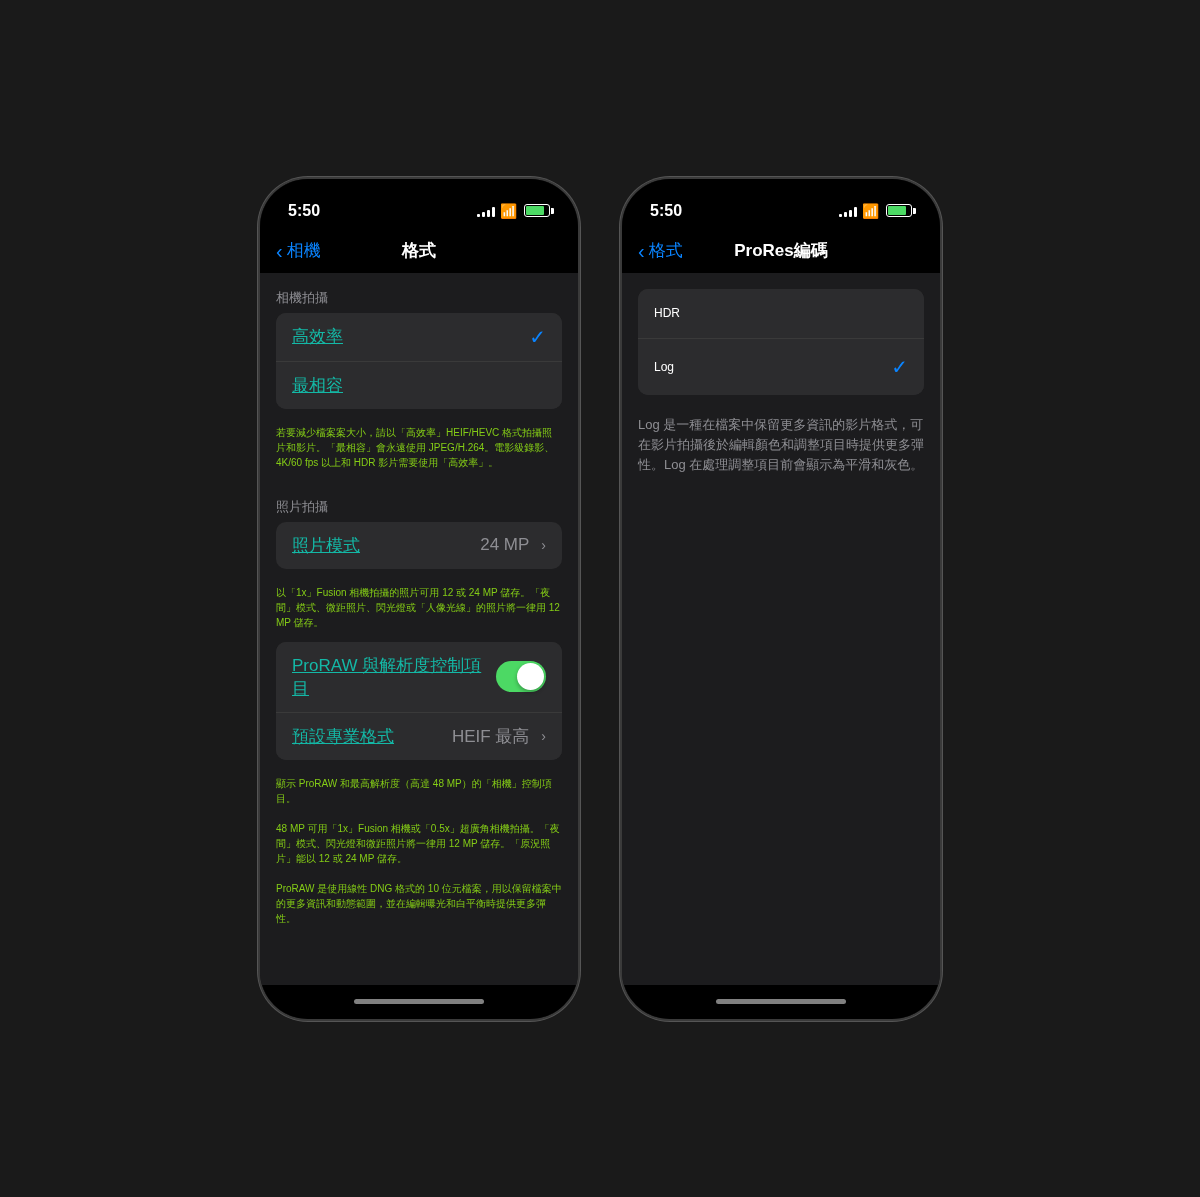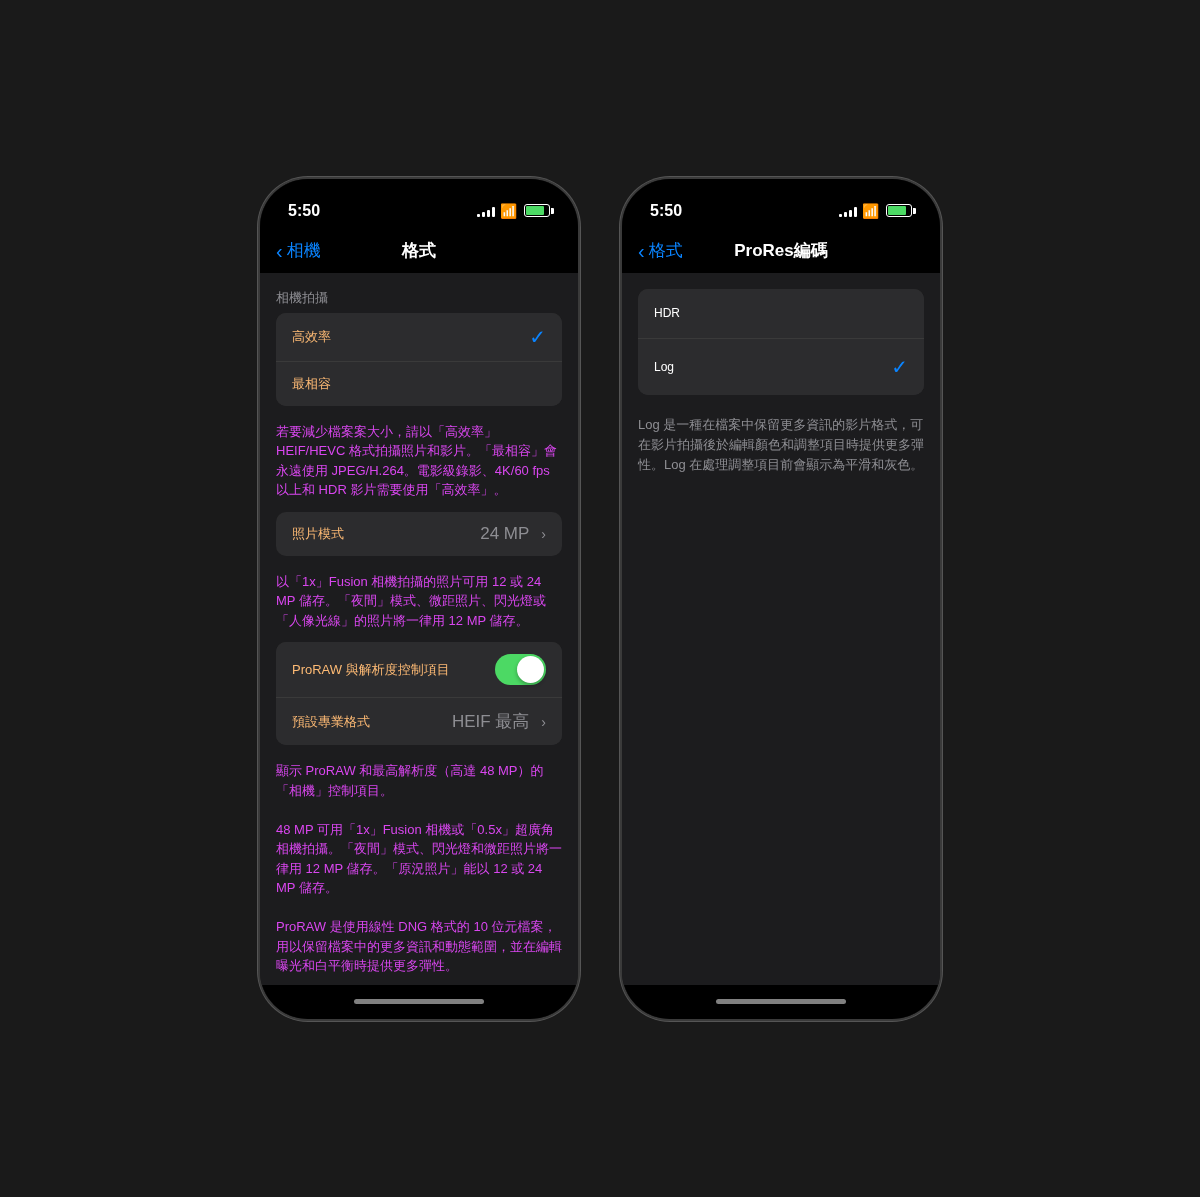--- a/index.html
+++ b/index.html
@@ -146,41 +146,42 @@
       justify-content: space-between;
       padding: 12px 16px;
       background: #2c2c2e;
       min-height: 44px;
       border-bottom: 0.5px solid #3a3a3a;
     }
     .list-item:last-child {
       border-bottom: none;
     }
     .list-item-label {
-      font-size: 13px;
-      color: #fdba74;
+      font-size: 17px;
+      color: #14b8a6;
+      text-decoration: underline;
     }
     .list-item-right {
       display: flex;
       align-items: center;
       gap: 12px;
       color: #8e8e93;
       font-size: 17px;
     }
     .checkmark {
       color: #0a84ff;
       font-size: 20px;
     }
     .chevron {
       color: #8e8e93;
       font-size: 14px;
     }
     .description-text {
-      font-size: 13px;
-      color: #d946ef;
+      font-size: 10px;
+      color: #84cc16;
       padding: 8px 16px 12px;
       line-height: 1.5;
     }
     
     .toggle {
       width: 51px;
       height: 31px;
       background: #4cd964;
       border-radius: 16px;
       position: relative;
@@ -281,20 +282,21 @@
         <div class="list-item">
           <span class="list-item-label">高效率</span>
           <span class="checkmark">✓</span>
         </div>
         <div class="list-item">
           <span class="list-item-label">最相容</span>
         </div>
       </div>
       <div class="description-text">若要減少檔案案大小，請以「高效率」HEIF/HEVC 格式拍攝照片和影片。「最相容」會永遠使用 JPEG/H.264。電影級錄影、4K/60 fps 以上和 HDR 影片需要使用「高效率」。</div>
 
+      <div class="section-label">照片拍攝</div>
       <div class="list-group">
         <div class="list-item">
           <span class="list-item-label">照片模式</span>
           <div class="list-item-right">
             <span>24 MP</span>
             <span class="chevron">›</span>
           </div>
         </div>
       </div>
       <div class="description-text">以「1x」Fusion 相機拍攝的照片可用 12 或 24 MP 儲存。「夜間」模式、微距照片、閃光燈或「人像光線」的照片將一律用 12 MP 儲存。</div>

